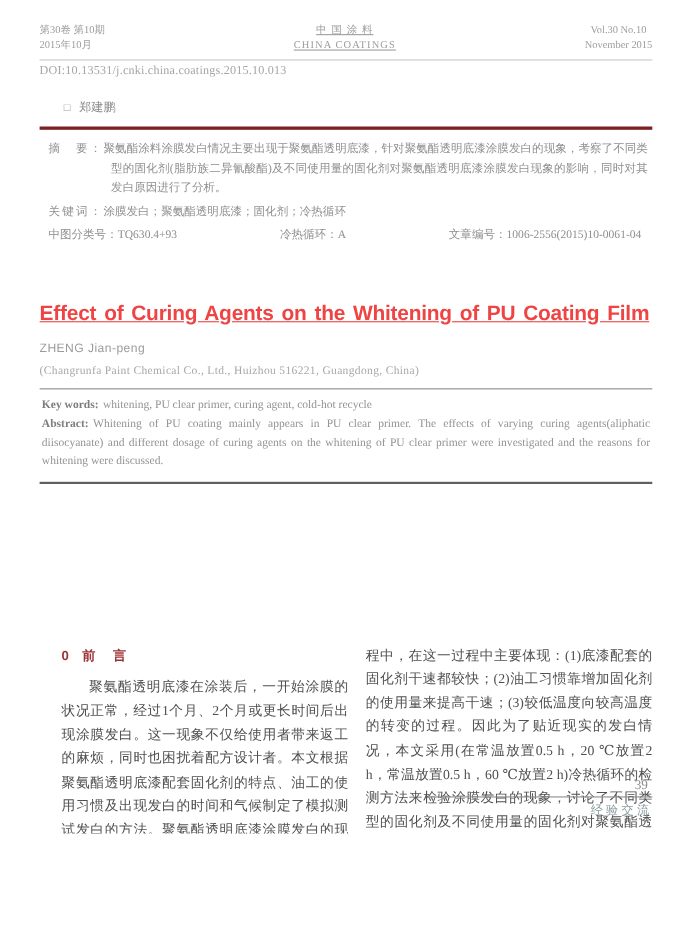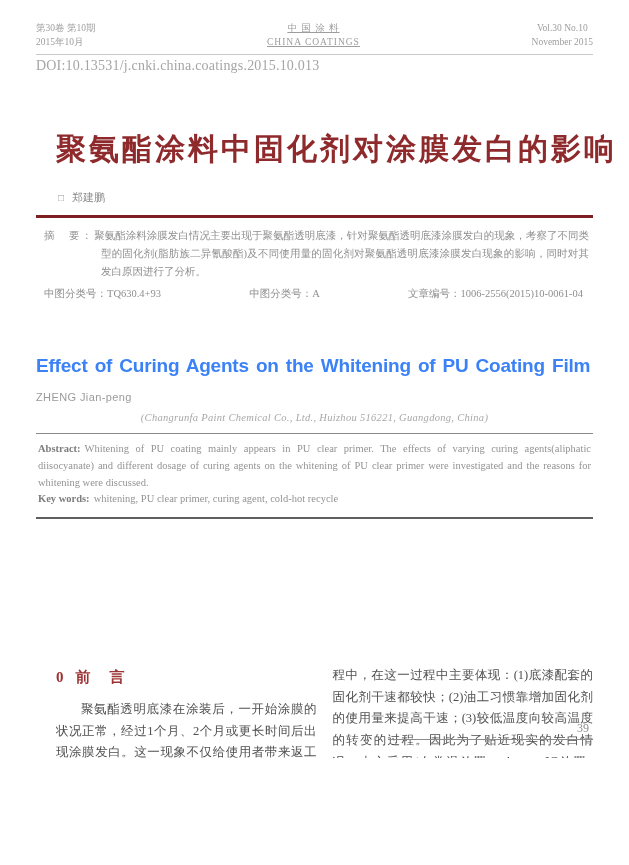--- a/index.html
+++ b/index.html
@@ -10,21 +10,21 @@
     overflow:hidden; padding:22px 36px 0 36px;
   }
   
   .jheader { display:flex; justify-content:space-between; align-items:flex-start;
     color:#9d9d9d; font-size:9.5px; line-height:1.45; }
   .jheader .col { white-space:nowrap; }
   .jheader .c-left { text-align:left; }
   .jheader .c-center { text-align:center; letter-spacing:1px;text-decoration:underline; }
   .jheader .c-right { text-align:center; }
   .rule-thin { border:none; border-top:1px solid #c9c9c9; margin-top:4px; }
-  .doi { color:#a5a5a5; font-size:14px; margin-top:3px; letter-spacing:0.2px; }
+  .doi { color:#a5a5a5; font-size:11px; margin-top:3px; letter-spacing:0.2px; }
 
   
   .title-cn {
     margin-top:55px; padding-left:20px;
     color:#8e2a2c; font-family:"Liberation Sans","DejaVu Sans",sans-serif;
     font-weight:bold; font-size:30px; letter-spacing:3px; white-space:nowrap;
   }
   .author-cn { margin-top:20px; padding-left:22px; color:#8a8a8a; font-size:11px; }
   .author-cn .sq { margin-right:8px; color:#9a9a9a; font-size:10px; }
   .affil-cn { margin-top:6px; padding-left:36px; color:#949494; font-size:10.5px; letter-spacing:0.5px; }
@@ -33,37 +33,37 @@
   
   .abs-cn { margin-top:9px; padding:0 4px 0 8px; color:#8f8f8f; font-size:10.5px; line-height:1.75; }
   .abs-cn .hang { padding-left:57px; text-indent:-57px; text-align:justify; }
   .abs-cn .lbl { letter-spacing:2px; }
   .kw-line { margin-top:2px; }
   .meta-line { display:flex; justify-content:space-between; margin-top:3px; padding-right:6px;align-items:center; }
   .meta-line span { white-space:nowrap; }
 
   
   .title-en {
-    margin-top:52px; color:#3b82f6;
+    margin-top:52px; color:#ef4444;
     font-family:"Liberation Sans","DejaVu Sans",sans-serif;
-    font-weight:bold; font-size:19px; letter-spacing:-0.2px; word-spacing:2px; white-space:nowrap;
+    font-weight:bold; font-size:19px; letter-spacing:-0.2px; word-spacing:2px; white-space:nowrap;text-decoration:underline;
   }
   .author-en { margin-top:14px; color:#9b9b9b; font-size:11px;
     font-family:"Liberation Sans","DejaVu Sans",sans-serif; letter-spacing:0.4px; }
-  .affil-en { margin-top:9px; color:#a8a8a8; font-size:10.5px; font-style:italic; letter-spacing:0.3px;text-align:center; }
+  .affil-en { margin-top:9px; color:#a8a8a8; font-size:10.5px; letter-spacing:0.3px; }
 
   .abs-en { margin-top:10px; border-top:1px solid #8a8a8a; border-bottom:2px solid #5f5f5f;
     padding:7px 2px 9px 2px; color:#939393; font-size:10.5px; line-height:1.6; text-align:justify; }
   .abs-en .b { font-weight:bold; color:#7d7d7d; margin-right:4px; }
 
   
   .body-cols { display:flex; gap:16px; margin-top:146px; padding-left:20px; }
   .col-l, .col-r { width:266px; color:#4f4f4f; font-size:12.5px; line-height:1.73; text-align:justify; }
-  .sec-head { color:#9c3335; font-family:Liberation Serif, serif;
-    font-weight:bold; font-size:15px; letter-spacing:2px; margin-bottom:8px; }
+  .sec-head { color:#9c3335; font-family:Liberation Sans, sans-serif;
+    font-weight:bold; font-size:12px; letter-spacing:2px; margin-bottom:8px; }
   .sec-head .num { margin-right:10px; }
   .indent { text-indent:2em; }
 
   
   .footer { position:absolute; right:36px; bottom:14px; text-align:right; }
   .pageno { color:#8c8c8c; font-size:12px; padding-right:4px; }
   .footer .frule { border:none; border-top:1px solid #8c8c8c; width:205px; margin:3px 0 4px auto; }
   .fcn { color:#87989d; font-size:11px; letter-spacing:3px; }
   .fen { color:#8d9ba0; font-size:10px; margin-top:3px; letter-spacing:0.3px; }
 </style>
@@ -82,54 +82,55 @@
       <div>CHINA COATINGS</div>
     </div>
     <div class="col c-right">
       <div>Vol.30 No.10</div>
       <div>November 2015</div>
     </div>
   </div>
   <hr class="rule-thin">
   <div class="doi">DOI:10.13531/j.cnki.china.coatings.2015.10.013</div>
 
-  <h1 class="title-cn">聚氨酯涂料中固化剂对涂膜发白的影响</h1>
   <div class="author-cn">
     <span class="sq">□</span><span>郑建鹏</span>
   </div>
   <hr class="rule-red">
 
   <div class="abs-cn">
     <p class="hang"><span class="lbl">摘　要：</span><span>聚氨酯涂料涂膜发白情况主要出现于聚氨酯透明底漆，针对聚氨酯透明底漆涂膜发白的现象，考察了不同类型的固化剂(脂肪族二异氰酸酯)及不同使用量的固化剂对聚氨酯透明底漆涂膜发白现象的影响，同时对其发白原因进行了分析。</span></p>
+    <p class="kw-line"><span class="lbl">关键词：</span><span>涂膜发白；聚氨酯透明底漆；固化剂；冷热循环</span></p>
     <div class="meta-line">
       <span>中图分类号：TQ630.4+93</span>
-      <span>中图分类号：A</span>
+      <span>冷热循环：A</span>
       <span>文章编号：1006-2556(2015)10-0061-04</span>
     </div>
   </div>
 
   <h2 class="title-en">Effect of Curing Agents on the Whitening of PU Coating Film</h2>
   <div class="author-en">ZHENG Jian-peng</div>
   <div class="affil-en">(Changrunfa Paint Chemical Co., Ltd., Huizhou 516221, Guangdong, China)</div>
 
   <div class="abs-en">
+    <p><span class="b">Key words:</span><span>whitening, PU clear primer, curing agent, cold-hot recycle</span></p>
     <p><span class="b">Abstract:</span><span>Whitening of PU coating mainly appears in PU clear primer. The effects of varying curing agents(aliphatic diisocyanate) and different dosage of curing agents on the whitening of PU clear primer were investigated and the reasons for whitening were discussed.</span></p>
-    <p><span class="b">Key words:</span><span>whitening, PU clear primer, curing agent, cold-hot recycle</span></p>
   </div>
 
   <div class="body-cols">
     <div class="col-l">
       <div class="sec-head">
         <span class="num">0</span><span>前　言</span>
       </div>
       <p class="indent">聚氨酯透明底漆在涂装后，一开始涂膜的状况正常，经过1个月、2个月或更长时间后出现涂膜发白。这一现象不仅给使用者带来返工的麻烦，同时也困扰着配方设计者。本文根据聚氨酯透明底漆配套固化剂的特点、油工的使用习惯及出现发白的时间和气候制定了模拟测试发白的方法。聚氨酯透明底漆涂膜发白的现象一般出现在冬天向春天转季的过</p>
     </div>
     <div class="col-r">
       <p>程中，在这一过程中主要体现：(1)底漆配套的固化剂干速都较快；(2)油工习惯靠增加固化剂的使用量来提高干速；(3)较低温度向较高温度的转变的过程。因此为了贴近现实的发白情况，本文采用(在常温放置0.5 h，20 ℃放置2 h，常温放置0.5 h，60 ℃放置2 h)冷热循环的检测方法来检验涂膜发白的现象，讨论了不同类型的固化剂及不同使用量的固化剂对聚氨酯透明底漆涂膜发白现象的影响，分析了涂膜发白的</p>
     </div>
   </div>
 
   <div class="footer">
     <div class="pageno">39</div>
     <hr class="frule">
+    <div class="fcn">经验交流</div>
   </div>
 
 </div>
 
 </body></html>

